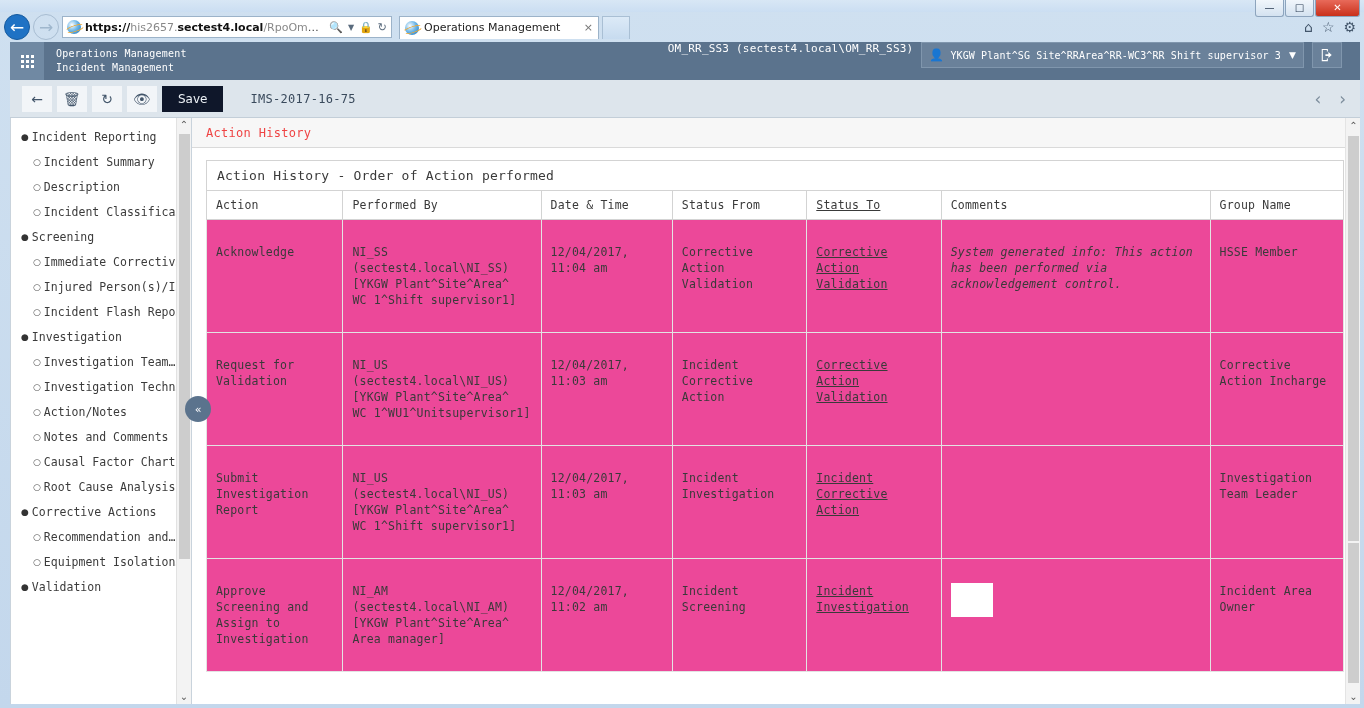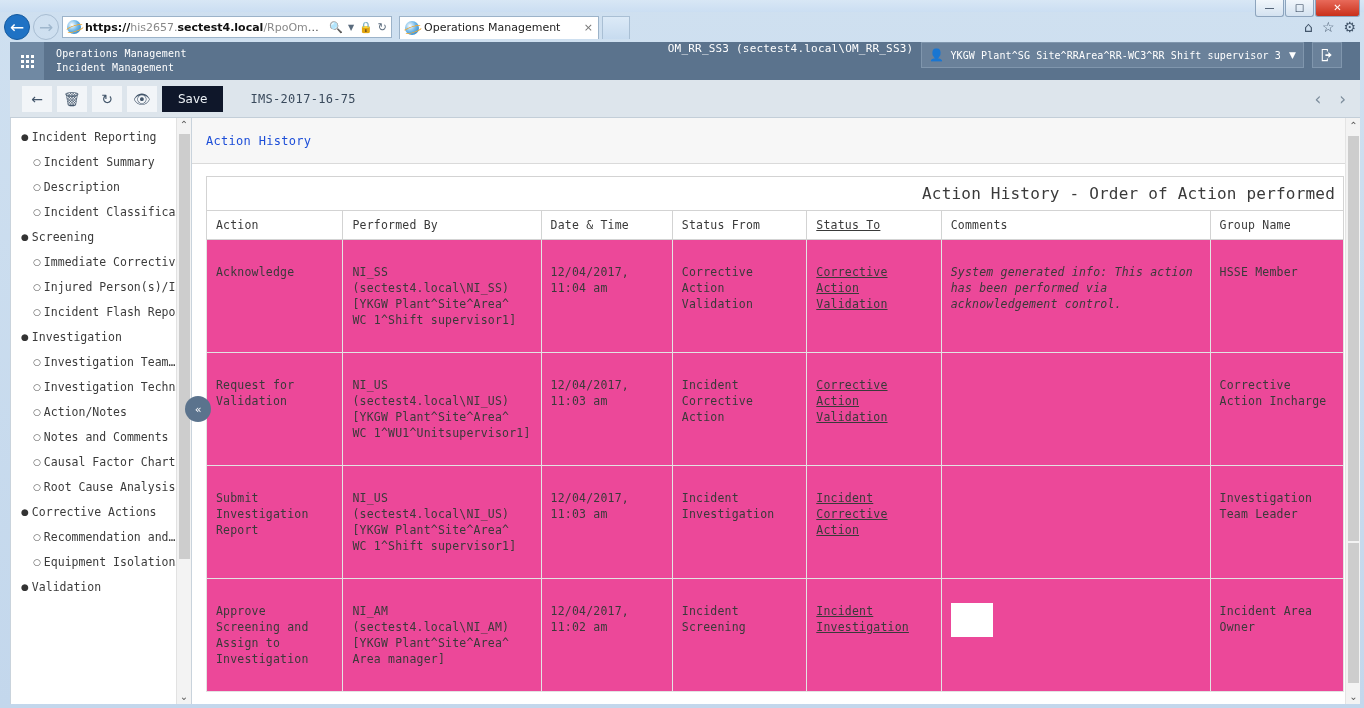--- a/index.html
+++ b/index.html
@@ -282,47 +282,47 @@
 
   
   .content {
     flex: 1 1 auto;
     position: relative;
     overflow: hidden;
     background: #fff;
     display: flex; flex-direction: column;
   }
   .panel-title {
-    height: 46px;
+    height: 30px;
     display: flex; align-items: center;
     padding-left: 14px;
-    font-size: 12px; color: #1d4ed8;
+    font-size: 12px; color: #ef4444;
     background: #f7f7f7;
     border-bottom: 1px solid #dadada;
     letter-spacing: .3px;
     flex: 0 0 auto;
   }
   .table-wrap {
     flex: 1 1 auto;
     padding: 12px 16px 0 14px;
     overflow: hidden;
   }
   table.ah {
     width: 100%;
     border-collapse: collapse;
     table-layout: fixed;
     border: 1px solid #d3d3d3;
     font-size: 11.5px;
     color: #3a3a3a;
   }
   table.ah caption {
     caption-side: top;
-    text-align: right;
+    text-align: left;
     padding: 7px 8px 7px 10px;
-    font-size: 16px;
+    font-size: 13px;
     color: #3a3a3a;
     border: 1px solid #d3d3d3;
     border-bottom: none;
     background: #fff;
     letter-spacing: .2px;
   }
   table.ah th {
     text-align: left;
     font-weight: normal;
     padding: 7px 9px;

